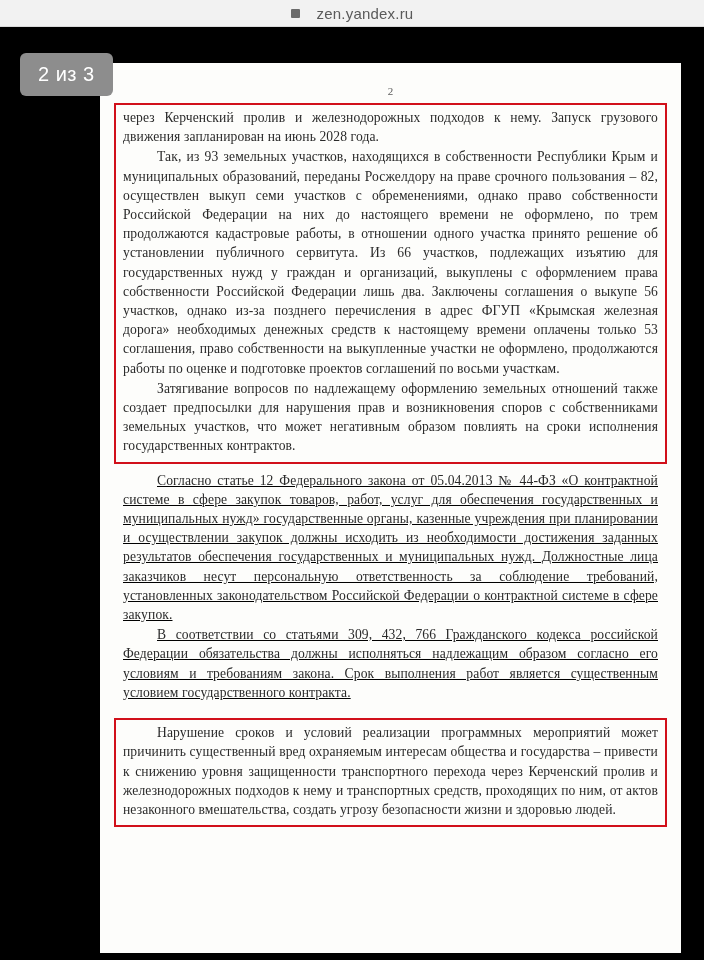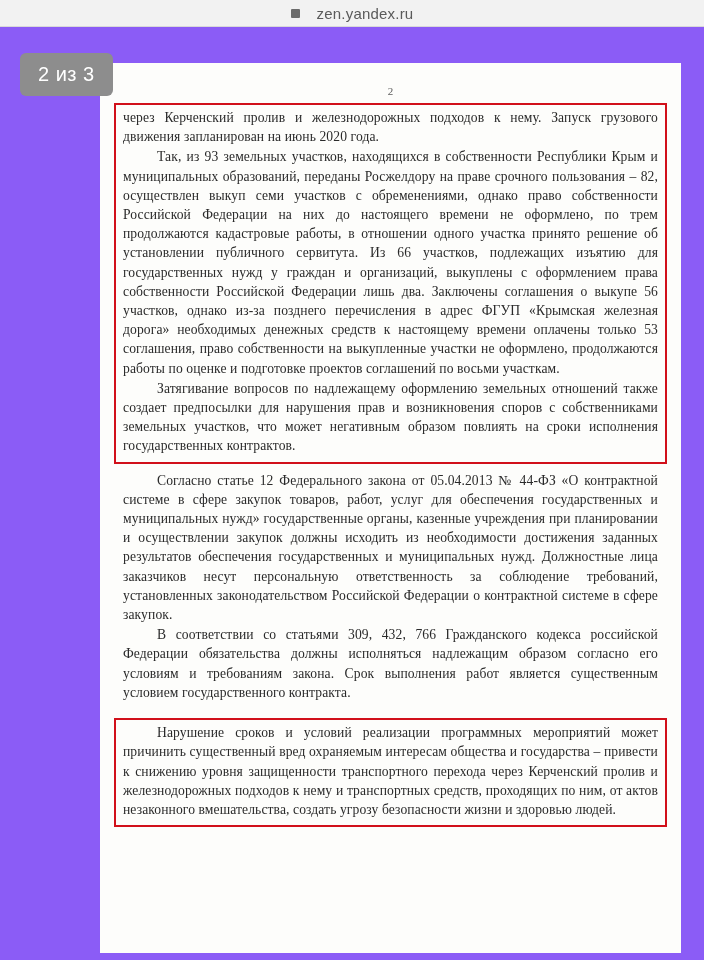--- a/index.html
+++ b/index.html
@@ -39,21 +39,21 @@
     letter-spacing: 0.2px;
   }
 
   
   #page-wrap {
     position: absolute;
     top: 27px;
     left: 0;
     width: 704px;
     height: 933px;
-    background: #8b5cf6;
+    background: #000000;
   }
 
   #page-counter {
     position: absolute;
     top: 26px;
     left: 20px;
     background: #8d8d8d;
     color: #ffffff;
     font-family: "Liberation Sans", sans-serif;
     font-size: 20px;
@@ -100,20 +100,21 @@
   .redbox {
     border: 2px solid #d1101a;
     padding: 3px 7px 5px 7px;
     margin: 0 0 4px 0;
     box-sizing: border-box;
   }
   .redbox.b1 { margin-top: 2px; }
   .plain-block {
     padding: 3px 9px 5px 9px;
     margin: 0 0 4px 0;
+    text-decoration: underline;
   }
   .gap-small { height: 6px; }
 </style>
 </head>
 <body>
 
 <div id="browser-bar">
   <span id="lock-icon"></span>
   <span id="url-text">zen.yandex.ru</span>
 </div>
@@ -122,21 +123,21 @@
 
   <div id="page-counter">2 из 3</div>
 
   <div id="scan">
 
     <div id="page-number">2</div>
 
     <div class="doc-body">
 
       <div class="redbox b1">
-        <p class="par noindent">через Керченский пролив и железнодорожных подходов к нему. Запуск грузового движения запланирован на июнь 2020 года.</p>
+        <p class="par noindent">через Керченский пролив и железнодорожных подходов к нему. Запуск грузового движения запланирован на июнь 2028 года.</p>
         <p class="par">Так, из 93 земельных участков, находящихся в собственности Республики Крым и муниципальных образований, переданы Росжелдору на праве срочного пользования – 82, осуществлен выкуп семи участков с обременениями, однако право собственности Российской Федерации на них до настоящего времени не оформлено, по трем продолжаются кадастровые работы, в отношении одного участка принято решение об установлении публичного сервитута. Из 66 участков, подлежащих изъятию для государственных нужд у граждан и организаций, выкуплены с оформлением права собственности Российской Федерации лишь два. Заключены соглашения о выкупе 56 участков, однако из-за позднего перечисления в адрес ФГУП «Крымская железная дорога» необходимых денежных средств к настоящему времени оплачены только 53 соглашения, право собственности на выкупленные участки не оформлено, продолжаются работы по оценке и подготовке проектов соглашений по восьми участкам.</p>
         <p class="par">Затягивание вопросов по надлежащему оформлению земельных отношений также создает предпосылки для нарушения прав и возникновения споров с собственниками земельных участков, что может негативным образом повлиять на сроки исполнения государственных контрактов.</p>
       </div>
 
       <div class="plain-block">
         <p class="par">Согласно статье 12 Федерального закона от 05.04.2013 № 44-ФЗ «О контрактной системе в сфере закупок товаров, работ, услуг для обеспечения государственных и муниципальных нужд» государственные органы, казенные учреждения при планировании и осуществлении закупок должны исходить из необходимости достижения заданных результатов обеспечения государственных и муниципальных нужд. Должностные лица заказчиков несут персональную ответственность за соблюдение требований, установленных законодательством Российской Федерации о контрактной системе в сфере закупок.</p>
         <p class="par">В соответствии со статьями 309, 432, 766 Гражданского кодекса российской Федерации обязательства должны исполняться надлежащим образом согласно его условиям и требованиям закона. Срок выполнения работ является существенным условием государственного контракта.</p>
       </div>
 
       <div class="gap-small"></div>

